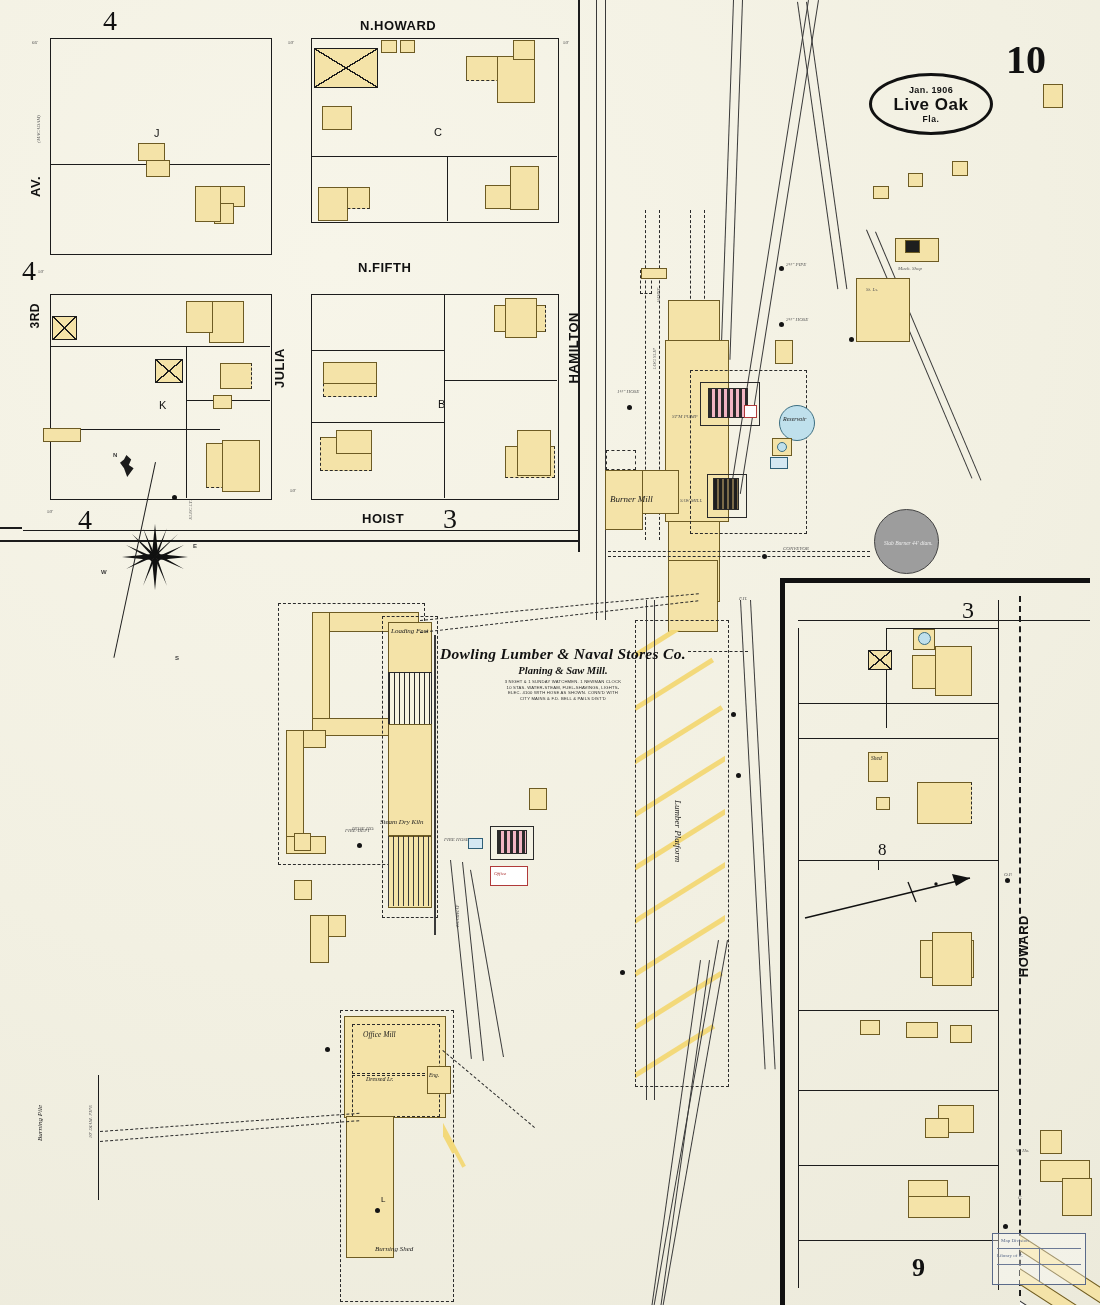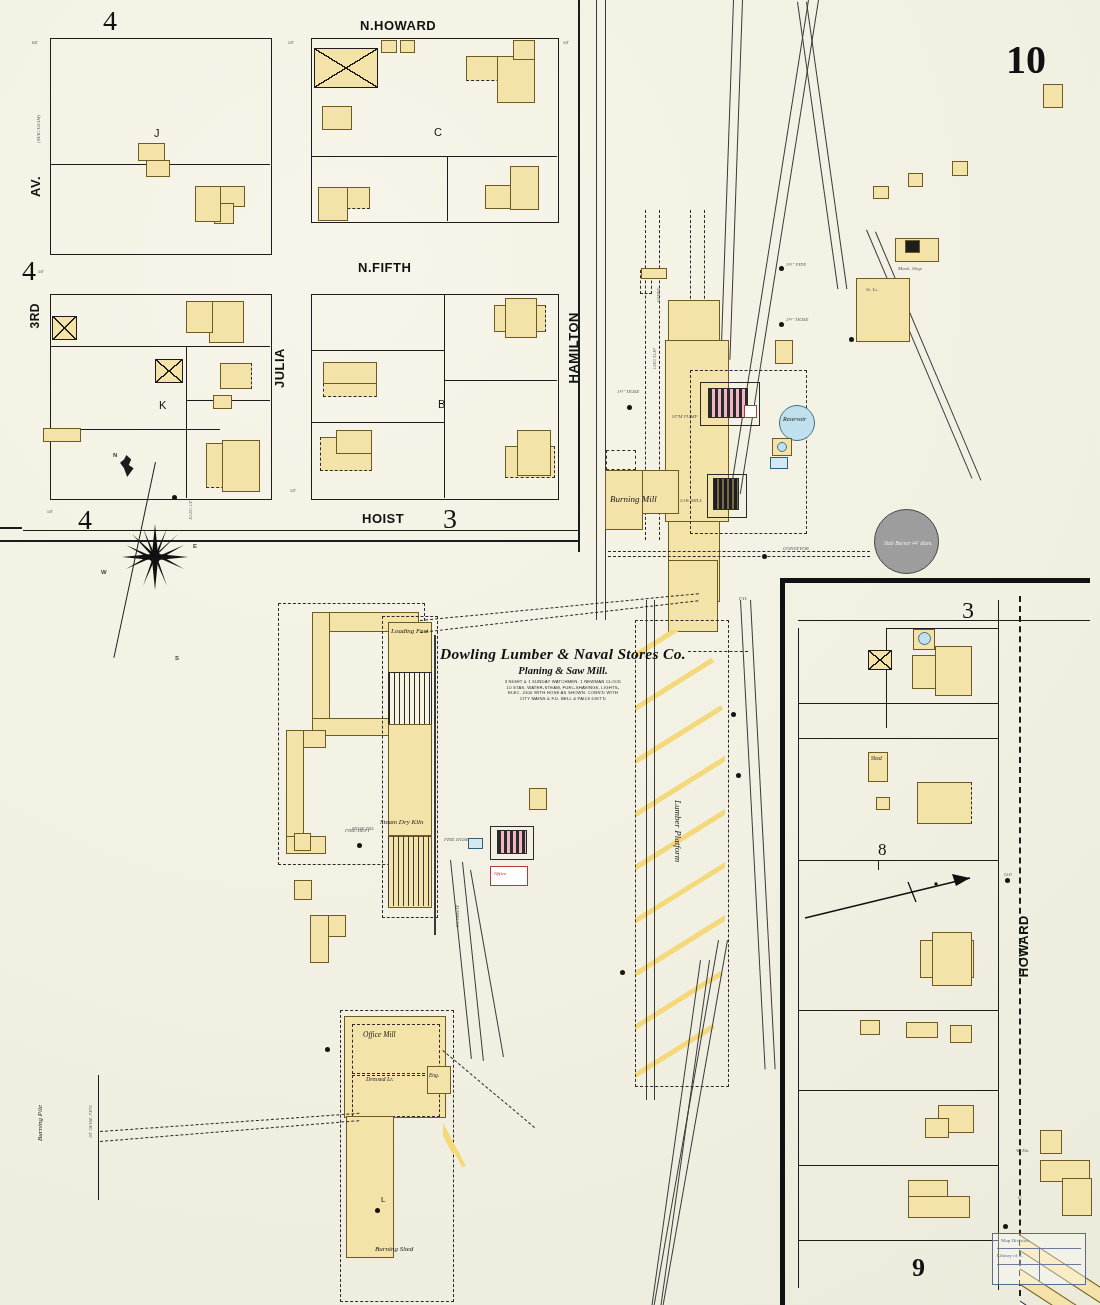--- a/index.html
+++ b/index.html
@@ -79,20 +79,25 @@
   .wtank{position:absolute;background:#bfe0ec;border:1px solid #3d6f82;border-radius:50%;}
   .bluebox{position:absolute;background:#d5e8f2;border:1.1px solid #2f5f77;}
   .redbox{position:absolute;background:#fff;border:1.3px solid #b03a3a;}
 </style>
 </head>
 <body>
 
 <div id="sheet">
   <div class="paper"></div>
 
+  <div id="cartouche">
+    <div class="c1">Jan. 1906</div>
+    <div class="c2">Live Oak</div>
+    <div class="c3">Fla.</div>
+  </div>
   <div id="sheetno">10</div>
   <div id="sheetno2">9</div>
 
   <div class="stname" style="left:360px;top:18px;font-size:13px;">N.HOWARD</div>
   <div class="stname" style="left:358px;top:260px;font-size:13px;">N.FIFTH</div>
   <div class="stname" style="left:362px;top:511px;font-size:13px;">HOIST</div>
   <div class="stname vert" style="left:28px;top:176px;font-size:13px;">AV.</div>
   <div class="stname vert" style="left:28px;top:303px;font-size:12px;">3RD</div>
   <div class="stname vert" style="left:272px;top:348px;font-size:13px;">JULIA</div>
   <div class="stname vert" style="left:566px;top:312px;font-size:13px;">HAMILTON</div>
@@ -226,21 +231,21 @@
 
   <div class="bldg" style="left:668px;top:300px;width:50px;height:300px;"></div>
   <div class="bldg" style="left:665px;top:340px;width:62px;height:180px;"></div>
   <div class="bldg" style="left:668px;top:560px;width:48px;height:70px;"></div>
   <div class="dashed-area" style="left:640px;top:270px;width:10px;height:22px;"></div>
   <div class="bldg" style="left:641px;top:268px;width:24px;height:9px;"></div>
 
   <div class="bldg" style="left:605px;top:470px;width:72px;height:42px;"></div>
   <div class="bldg" style="left:605px;top:470px;width:36px;height:58px;"></div>
   <div class="dashed-area" style="left:606px;top:450px;width:28px;height:18px;"></div>
-  <div class="script" style="left:610px;top:494px;font-size:9px;">Burning Mill</div>
+  <div class="script" style="left:610px;top:494px;font-size:9px;">Burner Mill</div>
 
   <div class="boiler" style="left:708px;top:388px;width:38px;height:28px;">
       <div class="bars"></div>
     </div>
   <div class="bldg" style="left:700px;top:382px;width:58px;height:42px;background:transparent;border:1.2px solid #2a2a2a;"></div>
   <div class="redbox" style="left:744px;top:405px;width:11px;height:11px;"></div>
   <div class="boilerD" style="left:713px;top:478px;width:24px;height:30px;"></div>
   <div class="bldg" style="left:707px;top:474px;width:38px;height:42px;background:transparent;border:1.2px solid #2a2a2a;"></div>
   <div class="dashed-area" style="left:690px;top:370px;width:115px;height:162px;"></div>
 

